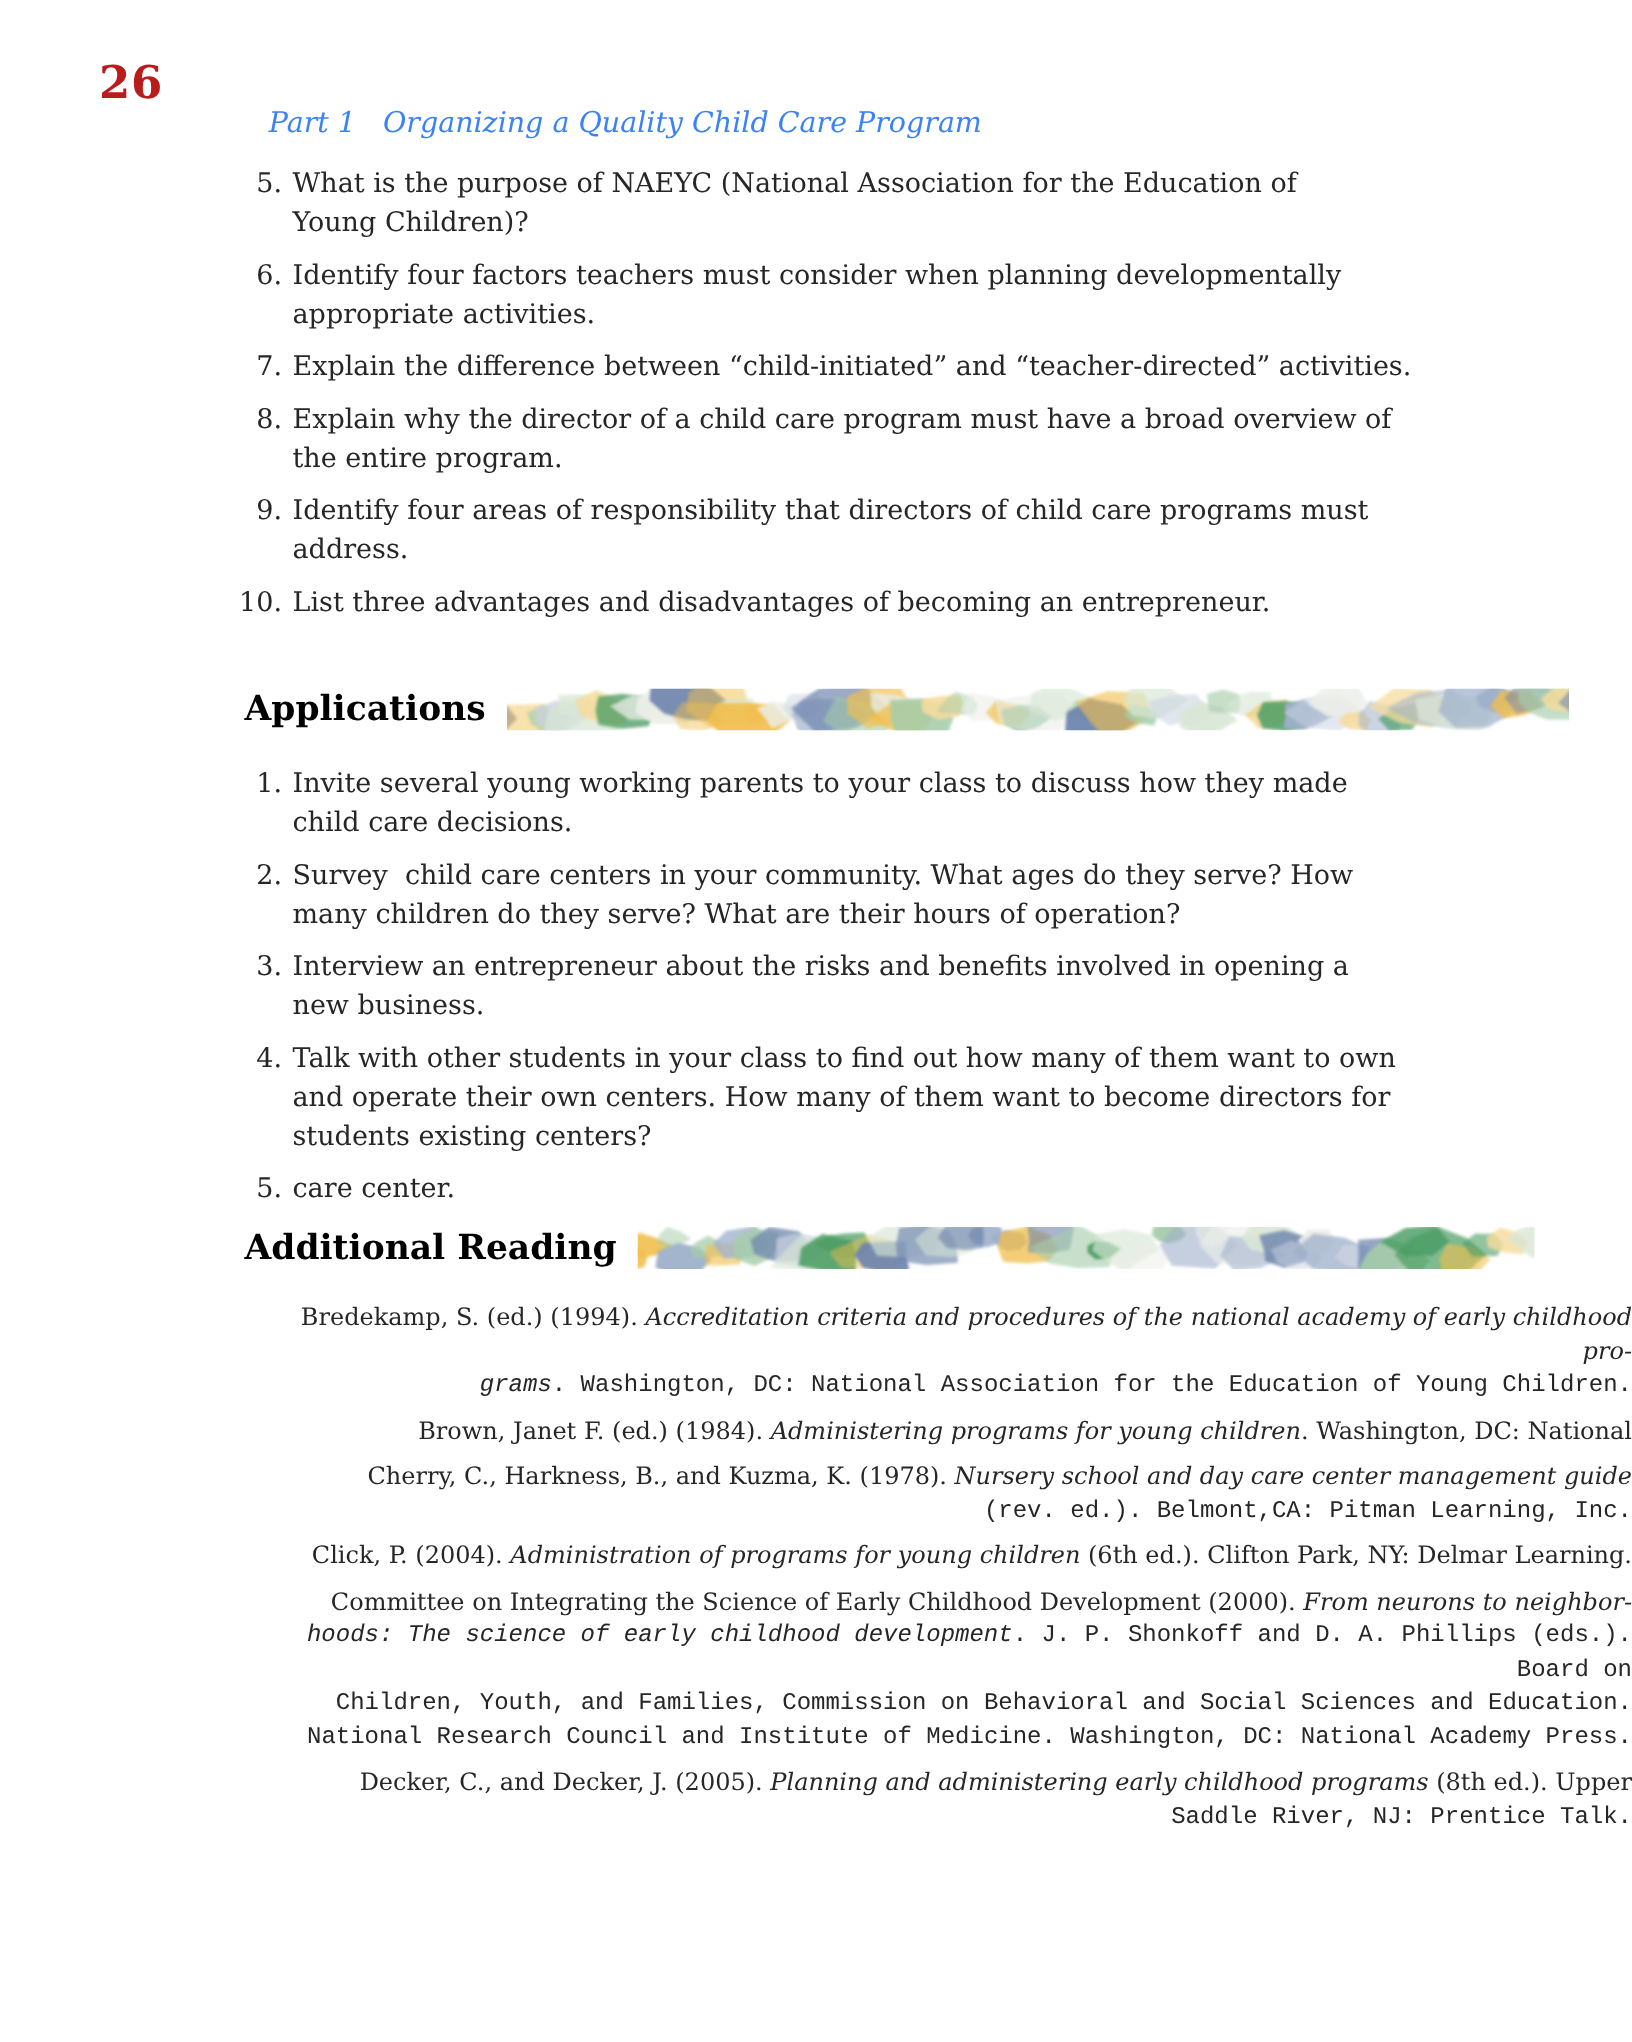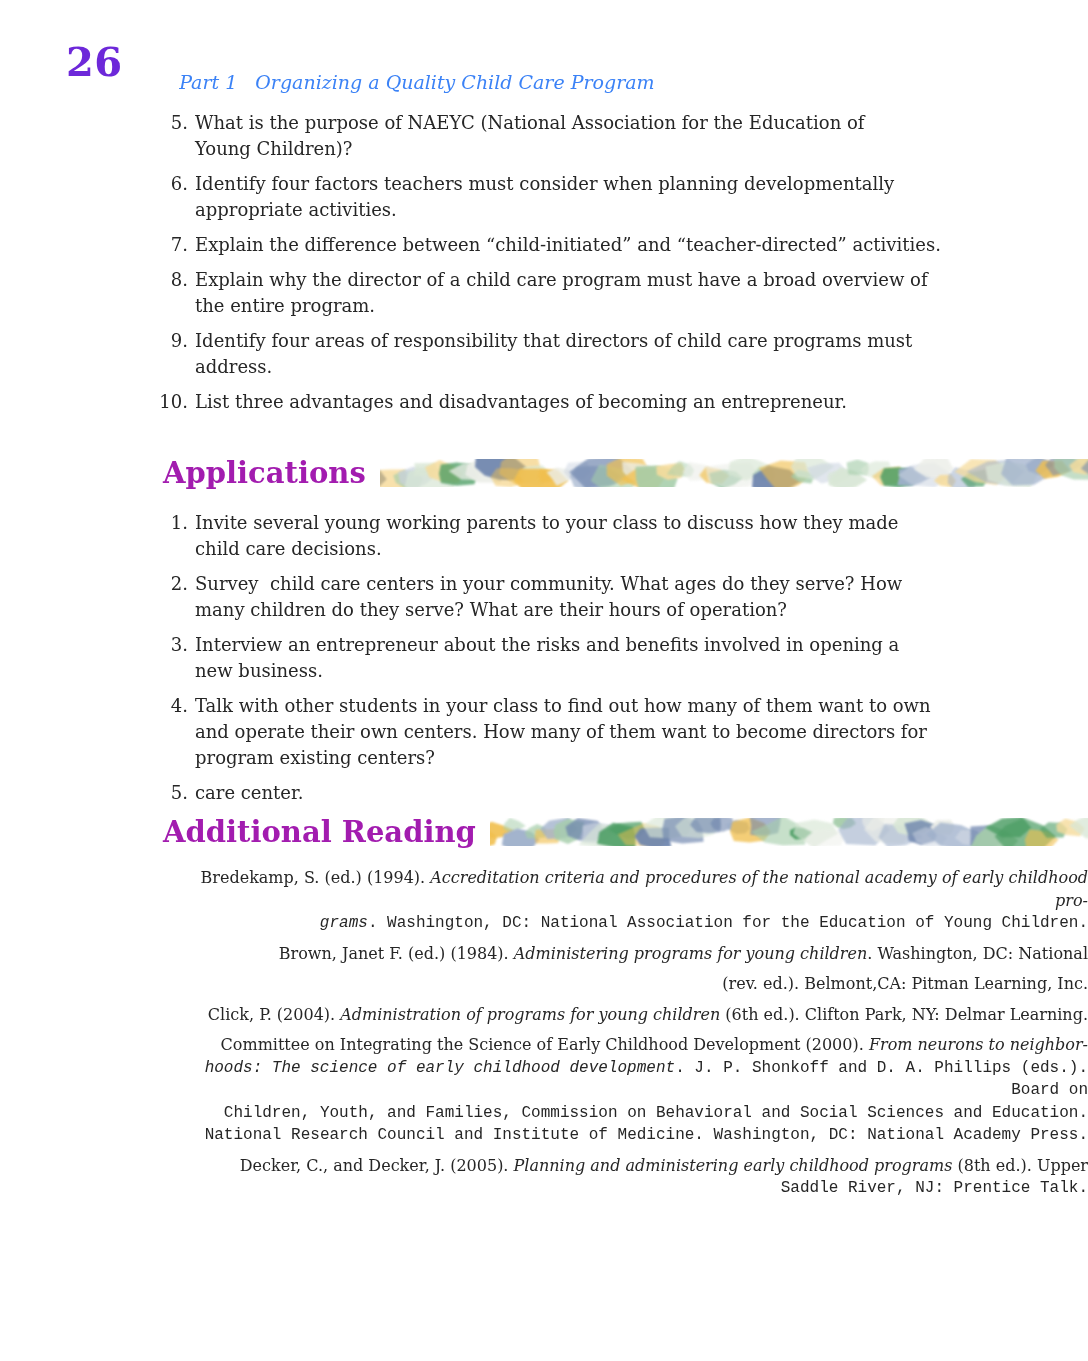--- a/index.html
+++ b/index.html
@@ -1,42 +1,42 @@
 <!DOCTYPE html>
 <html><head>
 <meta charset="utf-8">
 <style>
   html,body{margin:0;padding:0;background:#ffffff;}
   .page{
     position:relative;width:1088px;height:1361px;background:#ffffff;
     font-family:"DejaVu Serif", serif;color:#262626;overflow:hidden;
   }
   .pagenum{
-    position:absolute;left:66px;top:38px;font-size:40px;font-weight:bold;
-    color:#6d28d9;letter-spacing:0.5px;
+    position:absolute;left:66px;top:38px;font-size:30px;font-weight:bold;
+    color:#b91c1c;letter-spacing:0.5px;
   }
   .runhead{
     position:absolute;left:155px;top:49px;font-style:italic;font-size:19px;color:#3b82f6;
     white-space:pre-wrap;
   }
   .runhead .part{margin-right:18px;}
   .content{position:absolute;left:0;top:96px;width:1088px;}
   
   .nlist{margin:14px 0 0 156px;overflow:hidden;}
   .alist{margin:20px 0 0 156px;overflow:hidden;}
   .n-item{display:flex;margin-bottom:9px;font-size:18px;line-height:26px;}
   .n-item .num{flex:none;width:32px;text-align:right;}
   .n-item .body{margin-left:7px;}
   .tline{white-space:pre-wrap;}
   
   .section-head{display:flex;align-items:center;height:34px;margin-left:163px;margin-right:0;}
   .head-apps{margin-top:32px;}
   .head-read{}
   .section-title{
-    font-size:29px;font-weight:bold;color:#a21caf;white-space:nowrap;line-height:34px;
+    font-size:23px;font-weight:bold;color:#000000;white-space:nowrap;line-height:34px;
   }
   .band{flex:1 1 auto;height:28px;margin-left:14px;position:relative;overflow:hidden;}
   .band svg{display:block;}
   
   .bib{margin:18px 0 0 163px;font-size:16px;line-height:22.5px;overflow:hidden;}
   .bib-entry{margin-bottom:8px;}
   .bib-line{white-space:pre-wrap;text-align:right;}
   .bib-line + .bib-line{padding-left:33px;font-family:Liberation Mono, monospace;}
   .it{font-style:italic;}
 </style>
@@ -189,21 +189,21 @@
         <div class="body">
           <div class="tline">Interview an entrepreneur about the risks and benefits involved in opening a</div>
           <div class="tline">new business.</div>
         </div>
       </div>
       <div class="n-item">
         <span class="num">4.</span>
         <div class="body">
           <div class="tline">Talk with other students in your class to find out how many of them want to own</div>
           <div class="tline">and operate their own centers. How many of them want to become directors for</div>
-          <div class="tline">program existing centers?</div>
+          <div class="tline">students existing centers?</div>
         </div>
       </div>
       <div class="n-item">
         <span class="num">5.</span>
         <div class="body">
           <div class="tline">care center.</div>
         </div>
       </div>
     </div>
 
@@ -268,20 +268,21 @@
 
     <div class="bib">
       <div class="bib-entry">
         <div class="bib-line"><span>Bredekamp, S. (ed.) (1994). </span><span class="it">Accreditation criteria and procedures of the national academy of early childhood pro-</span><span></span></div>
         <div class="bib-line"><span></span><span class="it">grams</span><span>. Washington, DC: National Association for the Education of Young Children.</span></div>
       </div>
       <div class="bib-entry">
         <div class="bib-line"><span>Brown, Janet F. (ed.) (1984). </span><span class="it">Administering programs for young children</span><span>. Washington, DC: National</span></div>
       </div>
       <div class="bib-entry">
+        <div class="bib-line"><span>Cherry, C., Harkness, B., and Kuzma, K. (1978). </span><span class="it">Nursery school and day care center management guide</span><span></span></div>
         <div class="bib-line"><span>(rev. ed.). Belmont,CA: Pitman Learning, Inc.</span><span class="it"></span><span></span></div>
       </div>
       <div class="bib-entry">
         <div class="bib-line"><span>Click, P. (2004). </span><span class="it">Administration of programs for young children</span><span> (6th ed.). Clifton Park, NY: Delmar Learning.</span></div>
       </div>
       <div class="bib-entry">
         <div class="bib-line"><span>Committee on Integrating the Science of Early Childhood Development (2000). </span><span class="it">From neurons to neighbor-</span><span></span></div>
         <div class="bib-line"><span></span><span class="it">hoods: The science of early childhood development</span><span>. J. P. Shonkoff and D. A. Phillips (eds.). Board on</span></div>
         <div class="bib-line"><span>Children, Youth, and Families, Commission on Behavioral and Social Sciences and Education.</span><span class="it"></span><span></span></div>
         <div class="bib-line"><span>National Research Council and Institute of Medicine. Washington, DC: National Academy Press.</span><span class="it"></span><span></span></div>

